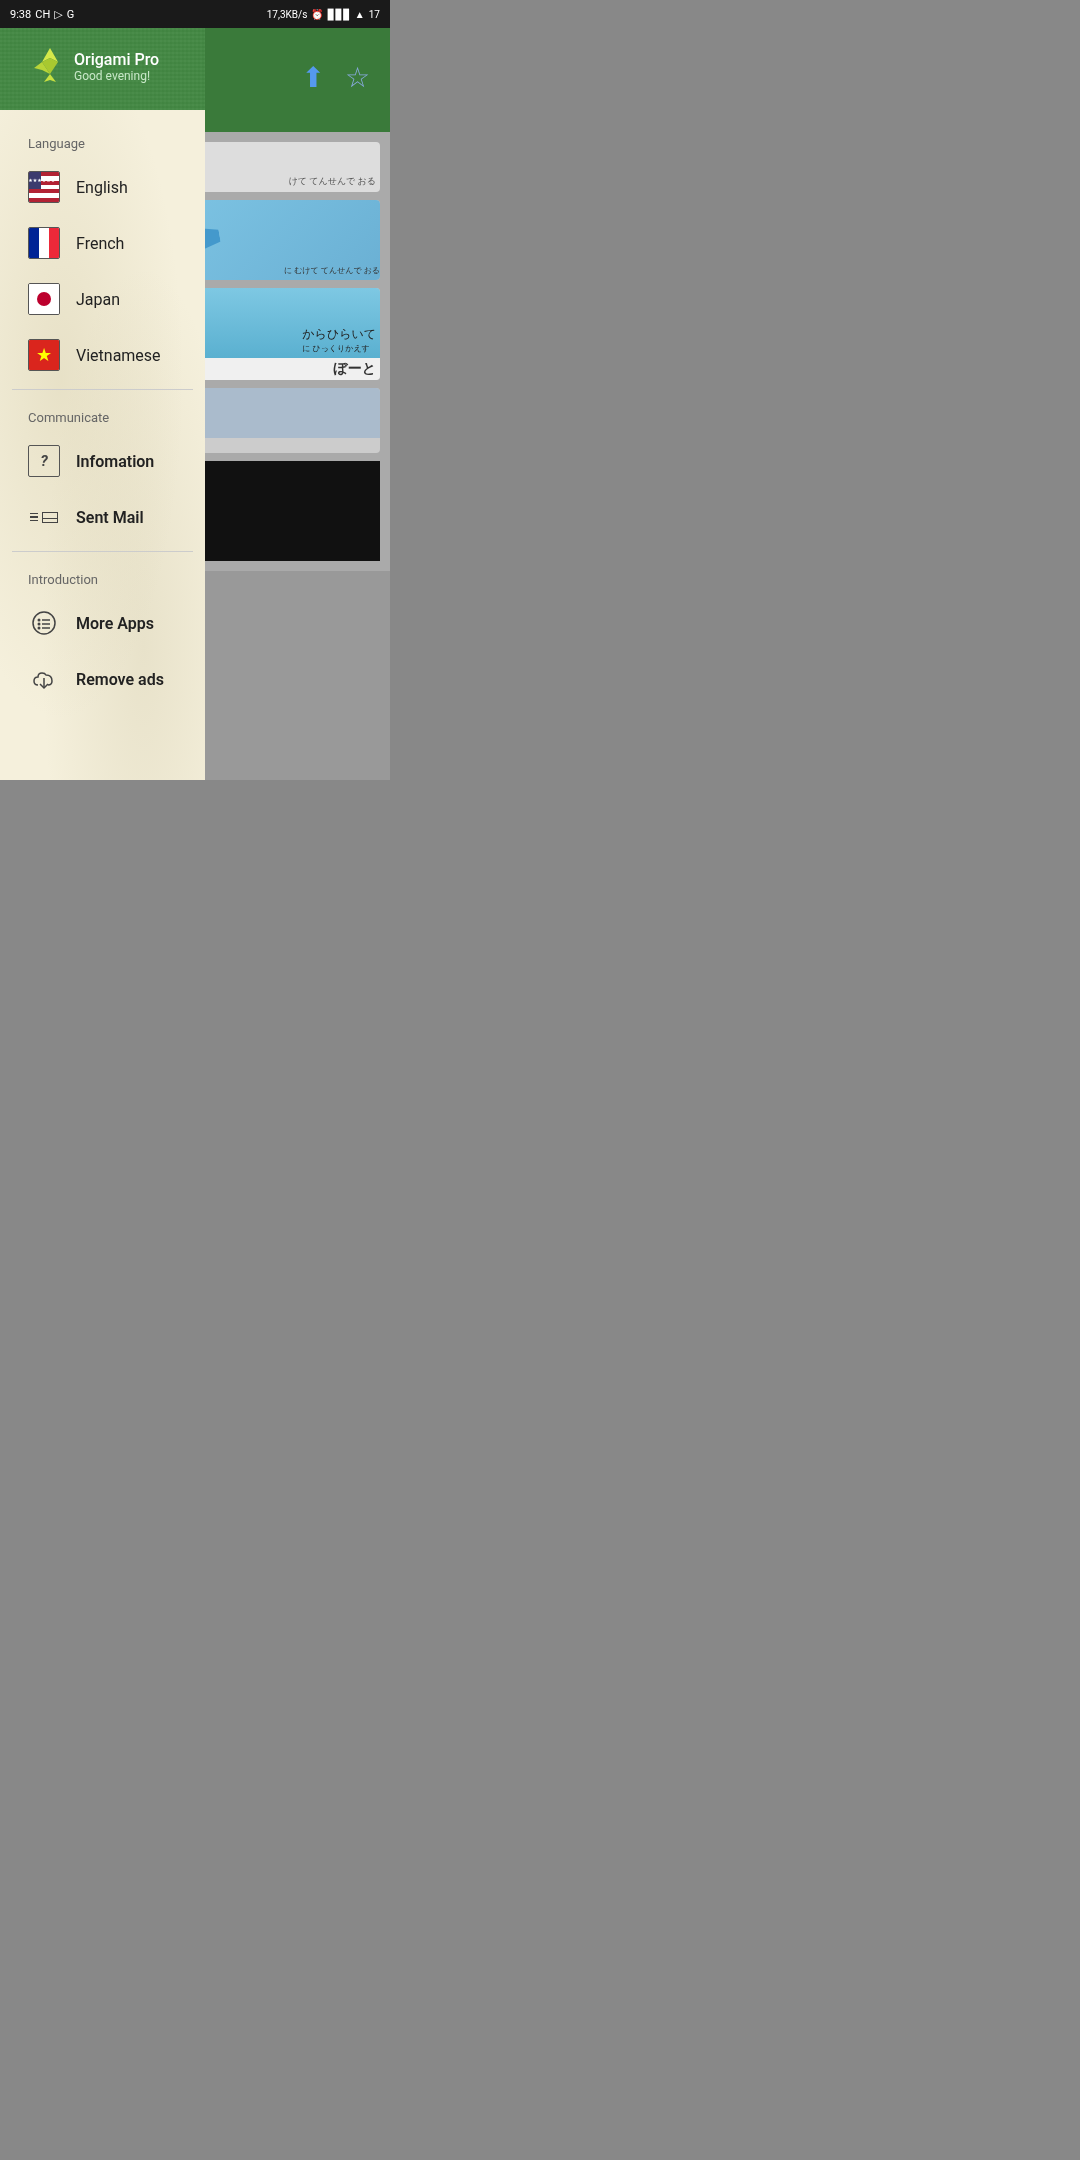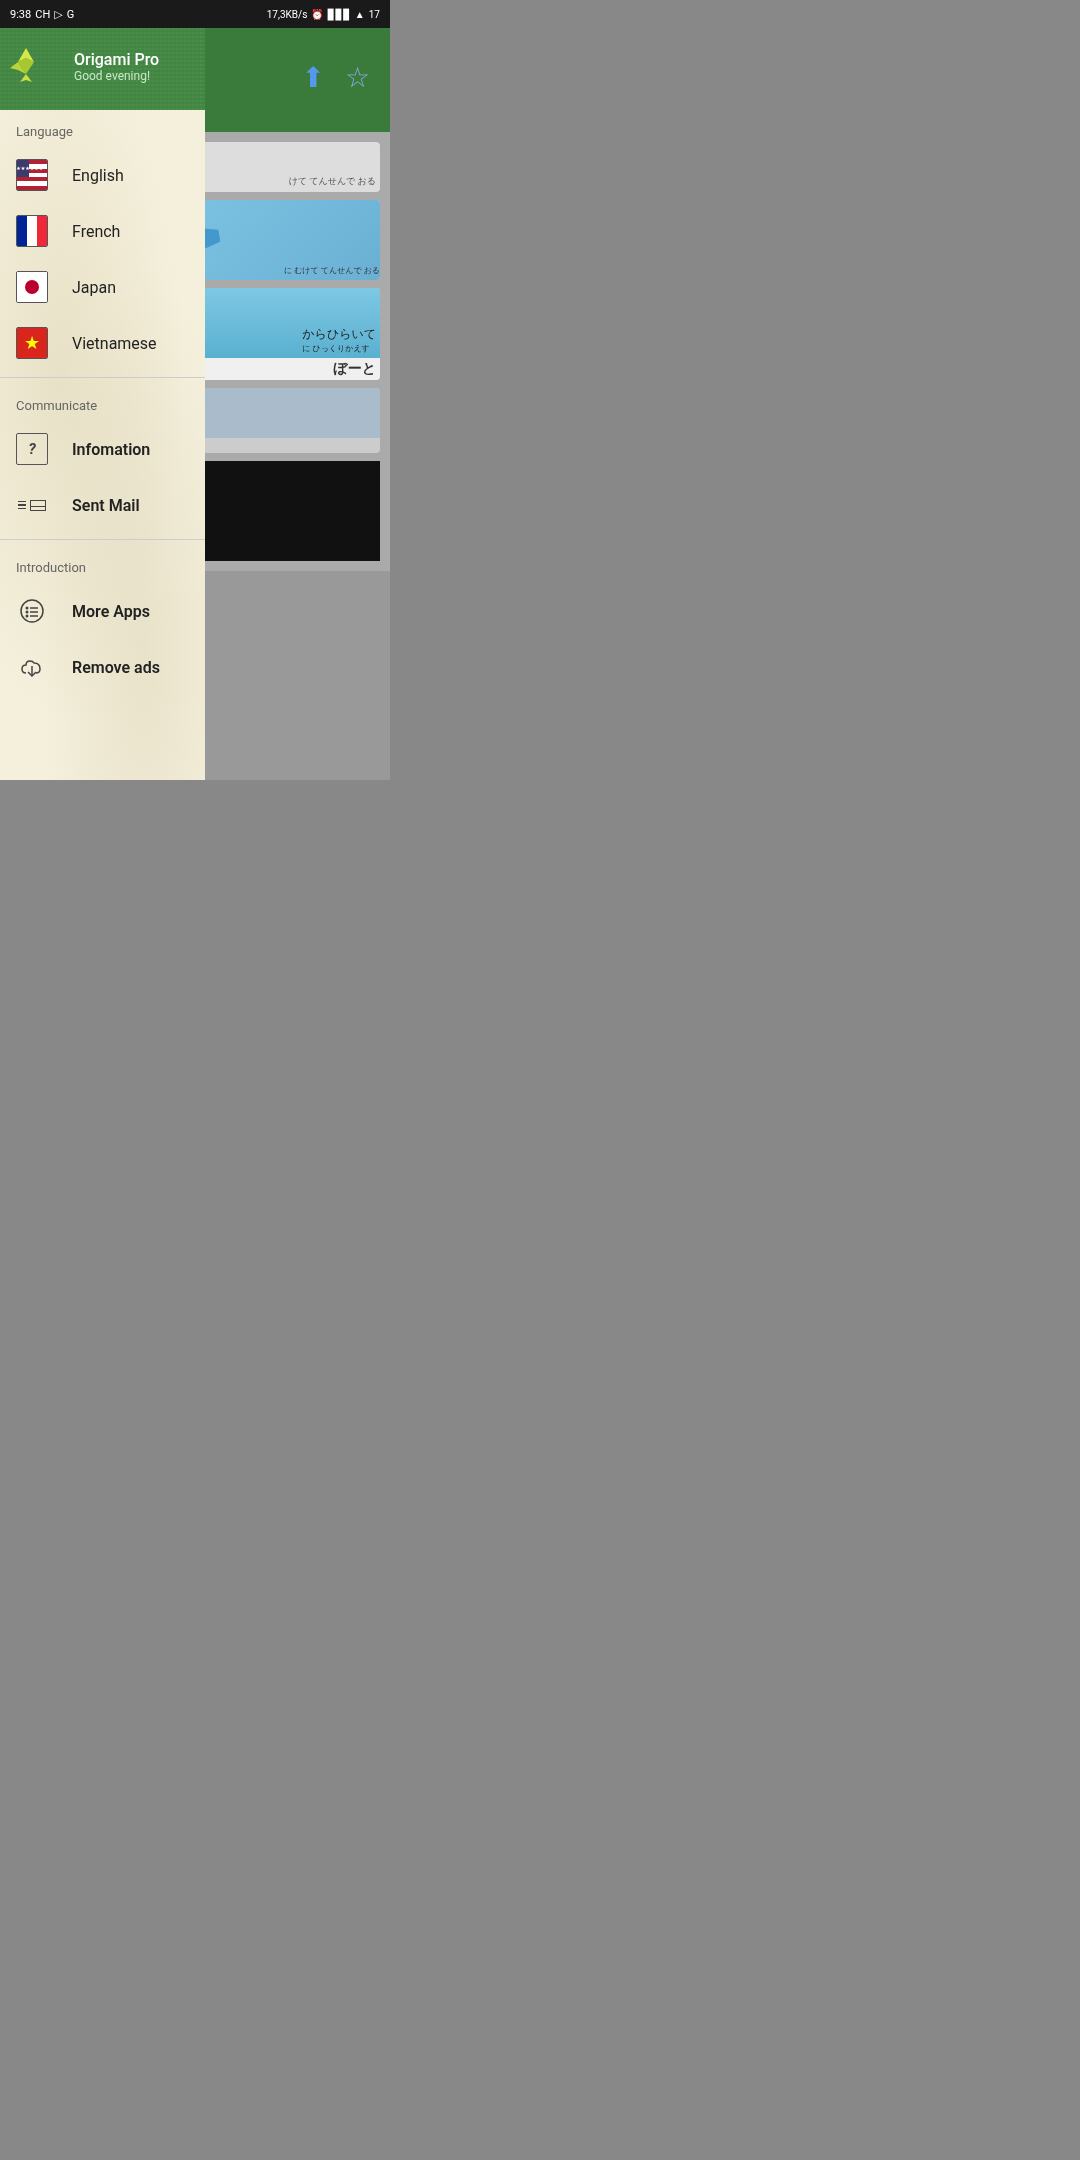--- a/index.html
+++ b/index.html
@@ -102,24 +102,24 @@
       flex-direction: column;
       overflow-y: auto;
     }
 
     
     .drawer-header {
       background: #4a8c4a;
       background-image: 
         repeating-linear-gradient(0deg, transparent, transparent 2px, rgba(0,80,0,0.08) 2px, rgba(0,80,0,0.08) 4px),
         repeating-linear-gradient(90deg, transparent, transparent 2px, rgba(0,80,0,0.05) 2px, rgba(0,80,0,0.05) 4px);
-      padding: 16px 4px;
-      display: flex;
-      align-items: center;
-      gap: 26px;
+      padding: 16px 28px;
+      display: flex;
+      align-items: center;
+      gap: 2px;
       min-height: 88px;
     }
     .crane-icon {
       width: 44px;
       height: 44px;
       flex-shrink: 0;
     }
     .drawer-header-text { flex: 1; }
     .drawer-app-name {
       color: #fff;
@@ -127,39 +127,39 @@
       font-weight: 500;
     }
     .drawer-greeting {
       color: #c8e8c8;
       font-size: 12px;
     }
 
     
     .drawer-body {
       flex: 1;
-      padding: 0;
+      padding: 12px;
       background: #f5f0dc;
       background-image: 
         radial-gradient(ellipse at 30% 40%, rgba(200,190,150,0.3) 0%, transparent 60%),
         radial-gradient(ellipse at 70% 80%, rgba(180,170,130,0.2) 0%, transparent 50%);
     }
 
     .section-label {
       color: #666;
       font-size: 13px;
       padding: 14px 16px 8px 16px;
       font-weight: 400;
     }
 
     .menu-item {
       display: flex;
       align-items: center;
       padding: 12px 16px;
-      gap: 24px;
+      gap: 16px;
       cursor: pointer;
     }
 
     .menu-icon {
       width: 32px;
       height: 32px;
       flex-shrink: 0;
       display: flex;
       align-items: center;
       justify-content: center;

